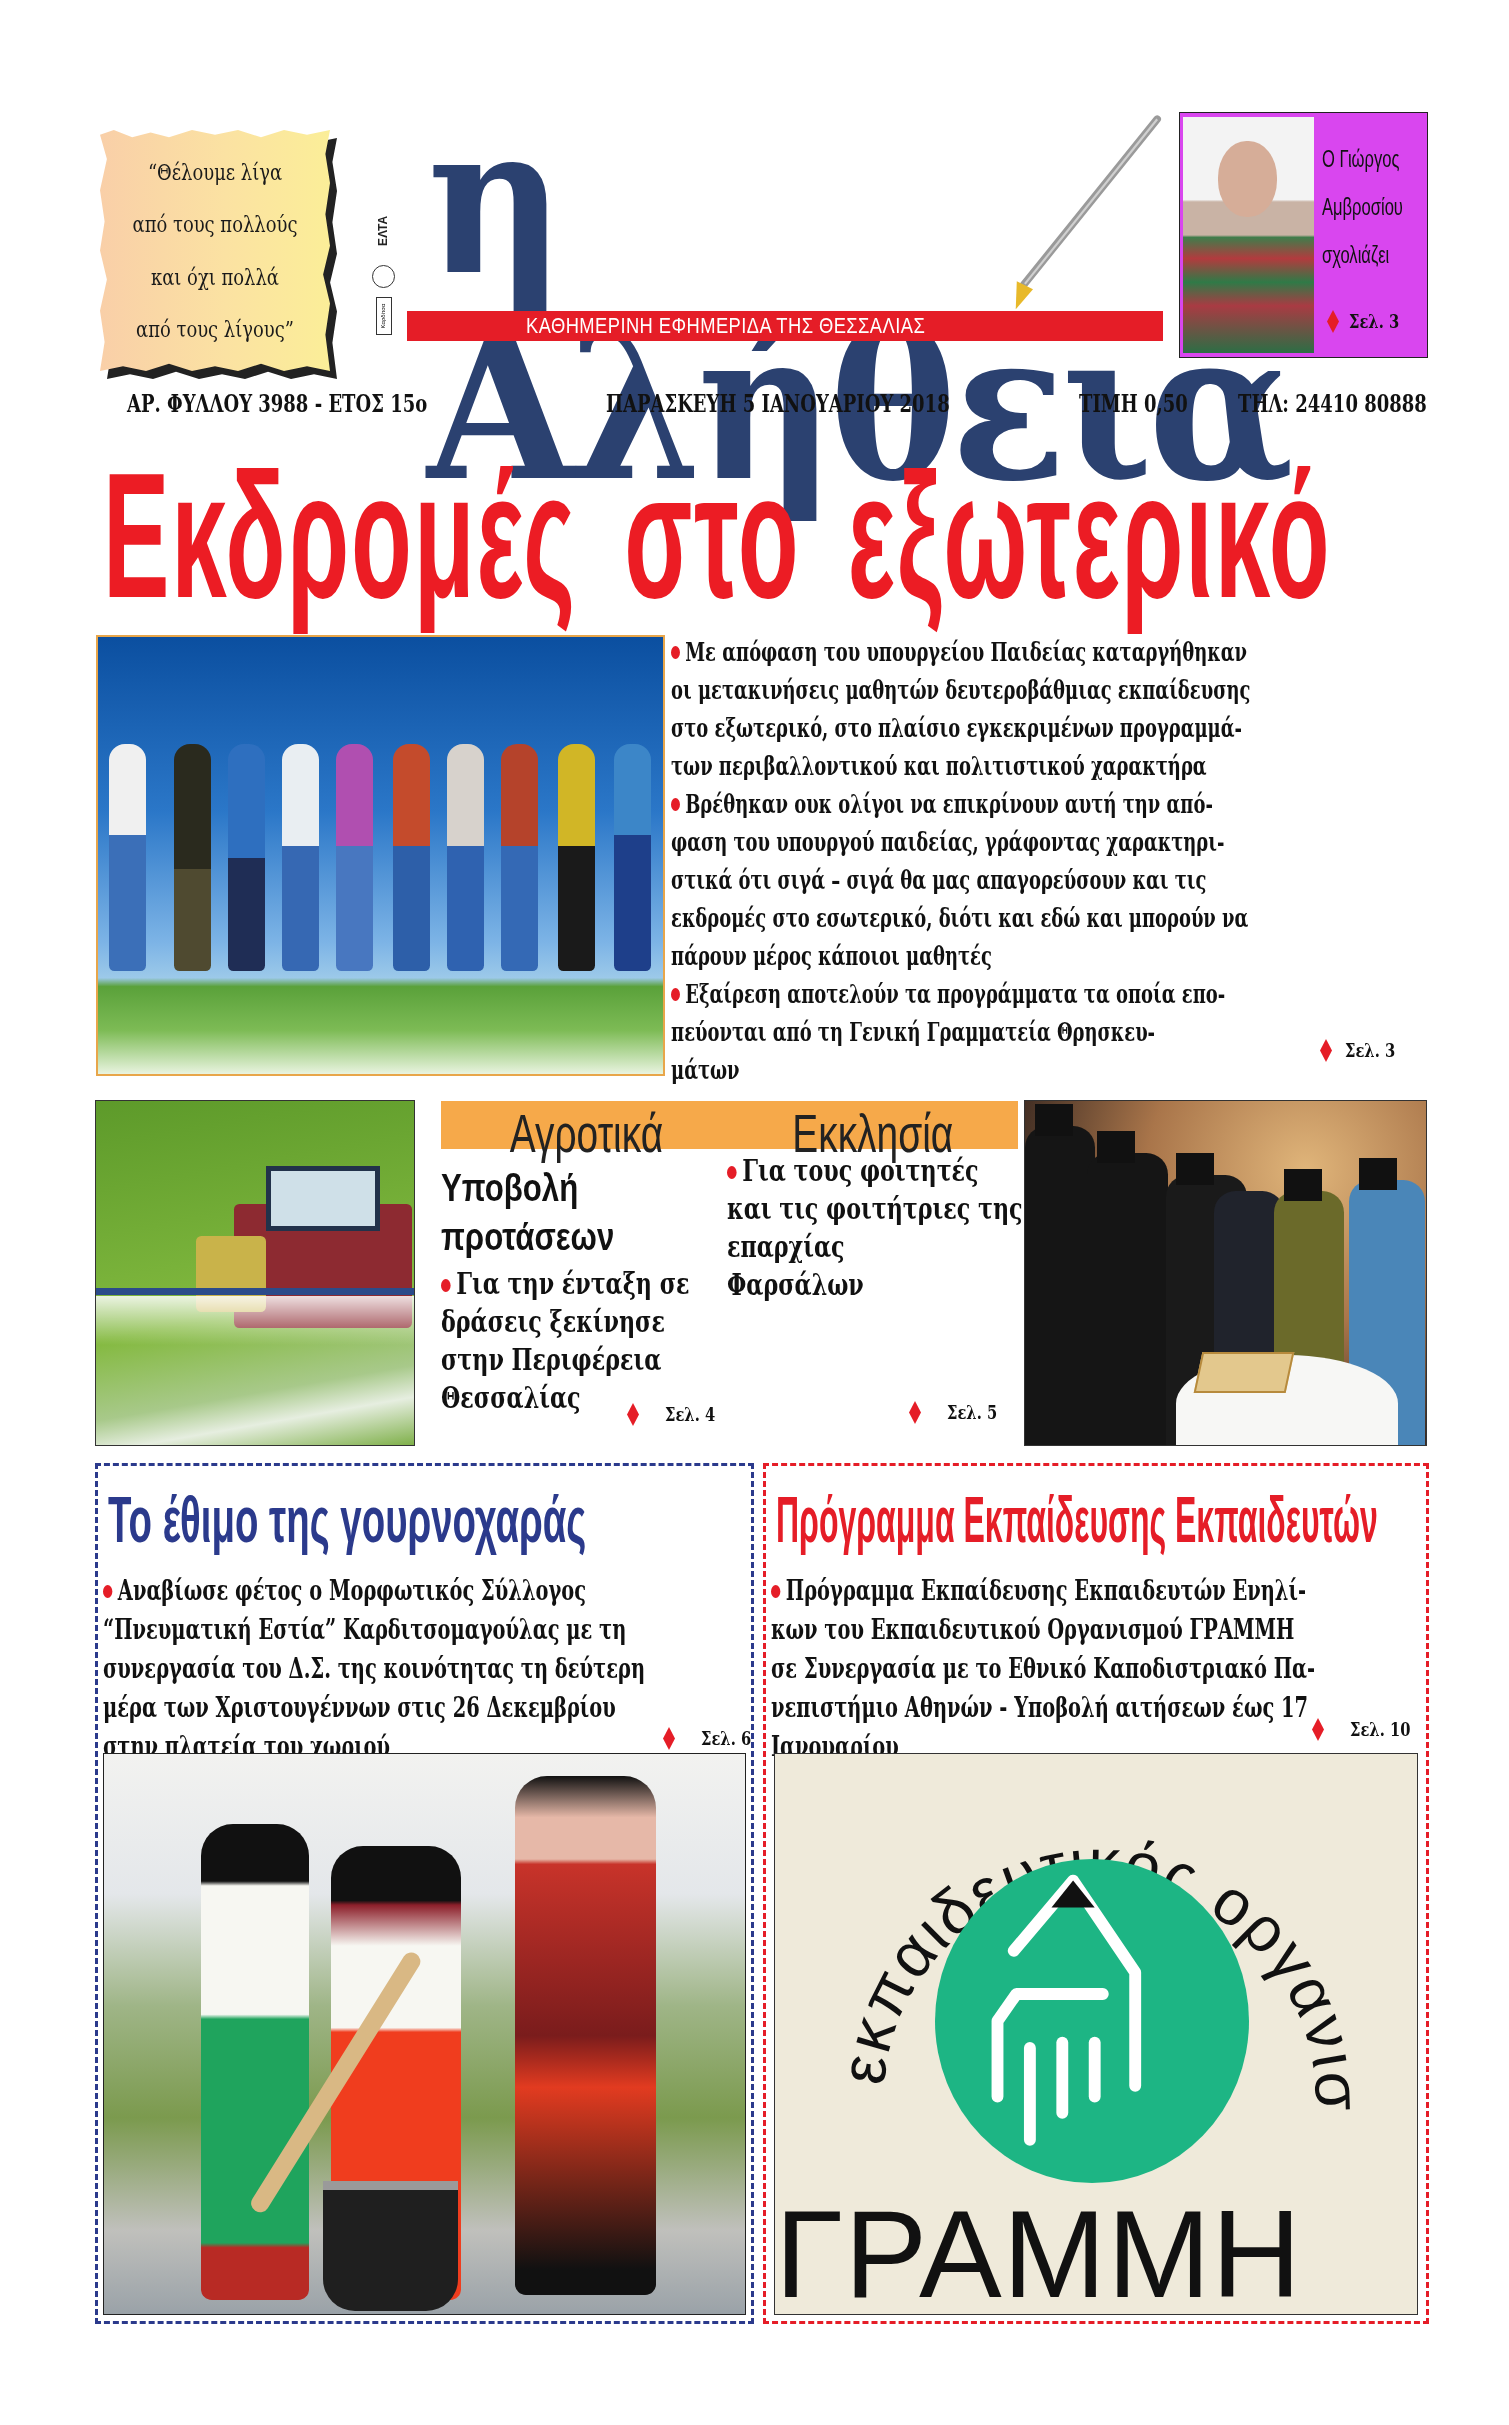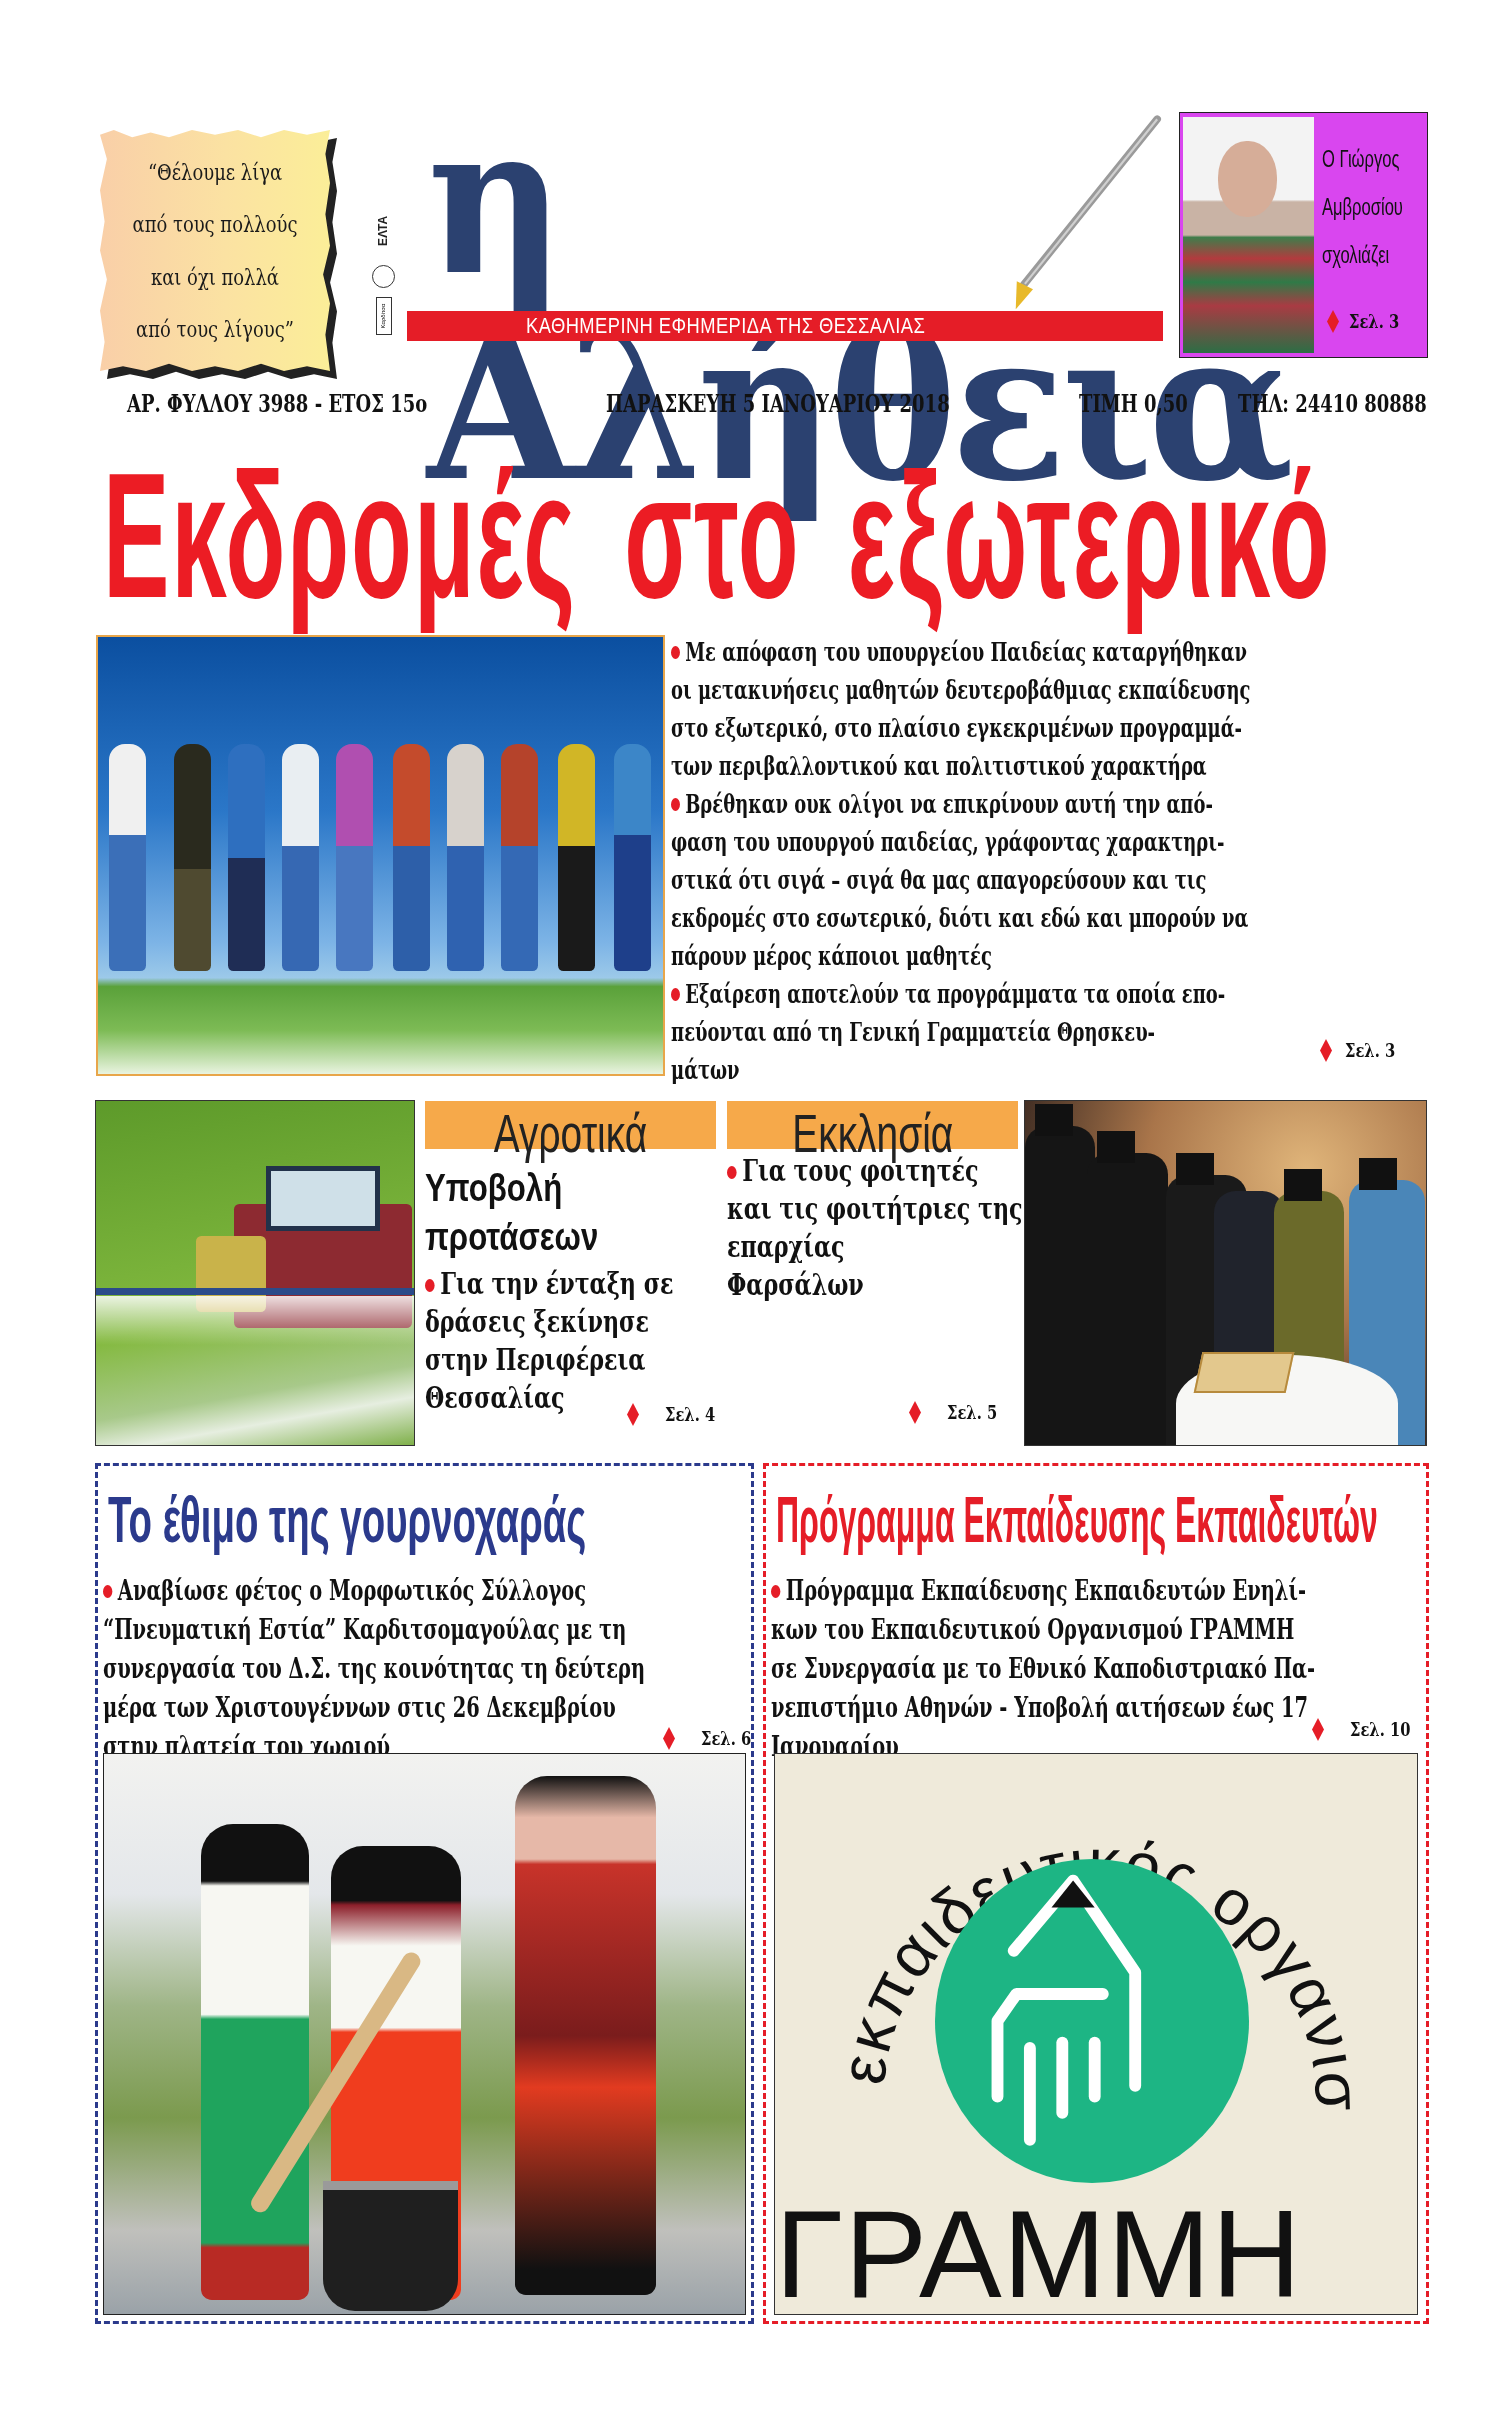--- a/index.html
+++ b/index.html
@@ -245,21 +245,21 @@
 
 <div class="abs agri-photo">
   <div class="tractor">
       <div class="cab"></div>
       <div class="tank"></div>
     </div>
   <div class="boom"></div>
   <div class="spray"></div>
 </div>
 
-<div class="abs section-col" style="left:425px;">
+<div class="abs section-col" style="left:441px;">
   <div class="section-label"><span>Αγροτικά</span></div>
   <div class="section-title">
     <div>Υποβολή</div>
     <div>προτάσεων</div>
   </div>
   <div class="section-body">
     <div><span class="bullet"></span><span>Για την ένταξη σε</span></div>
     <div>δράσεις ξεκίνησε</div>
     <div>στην Περιφέρεια</div>
     <div>Θεσσαλίας</div>

